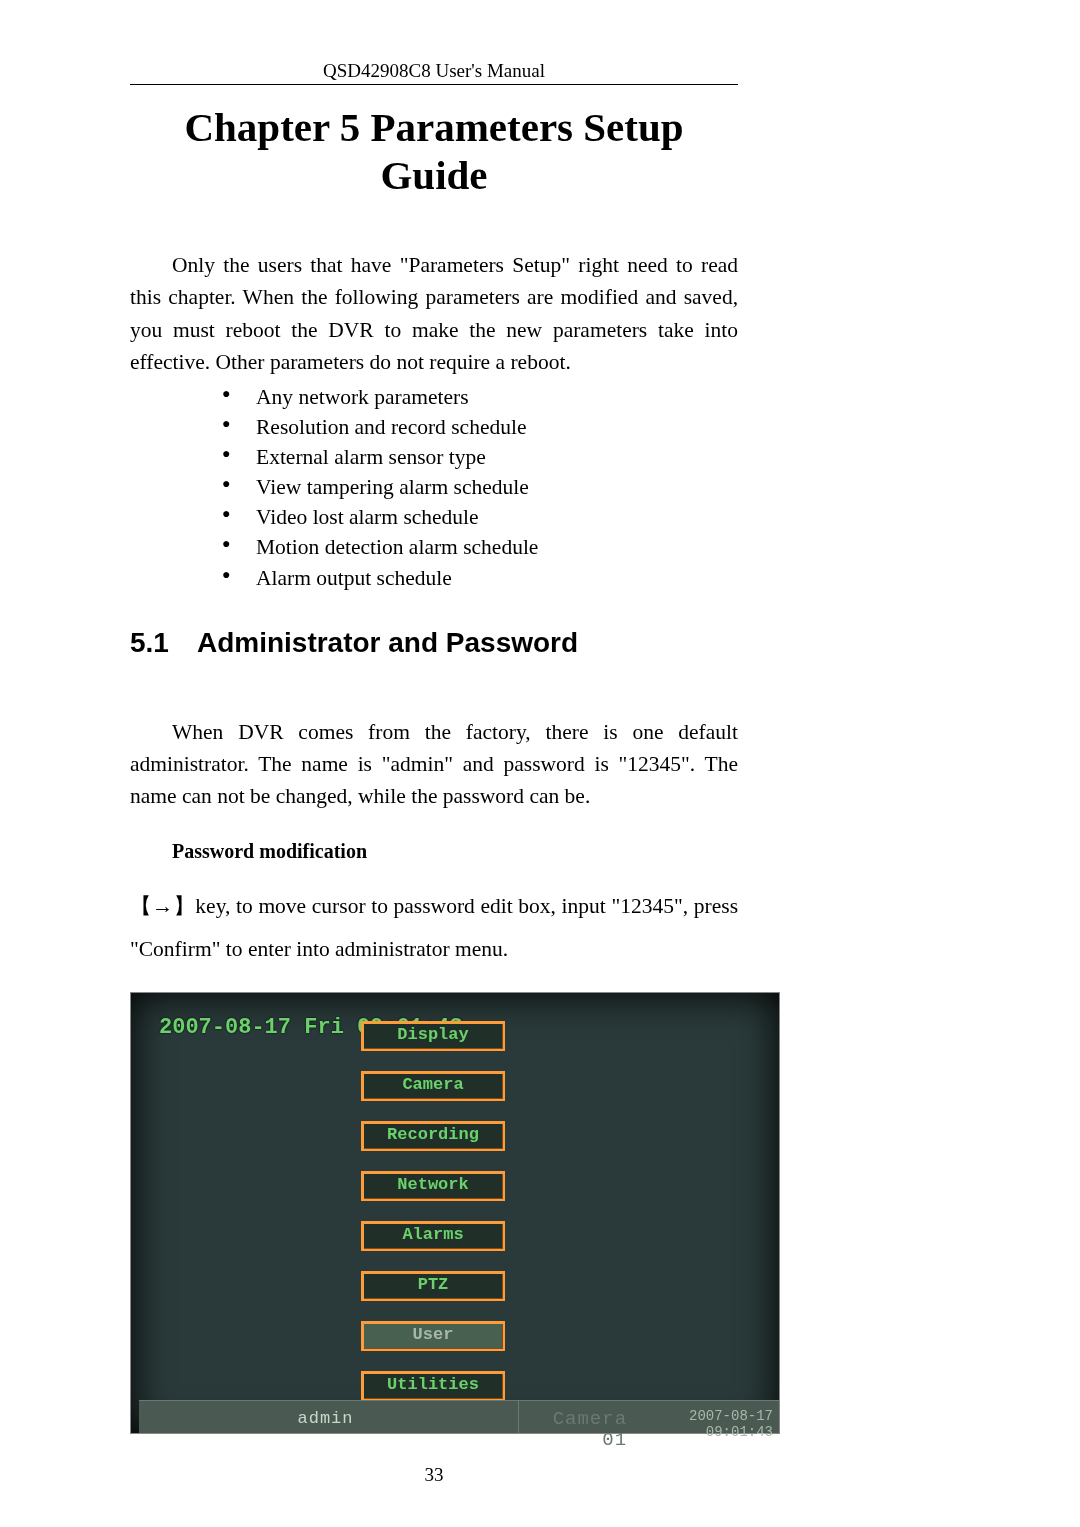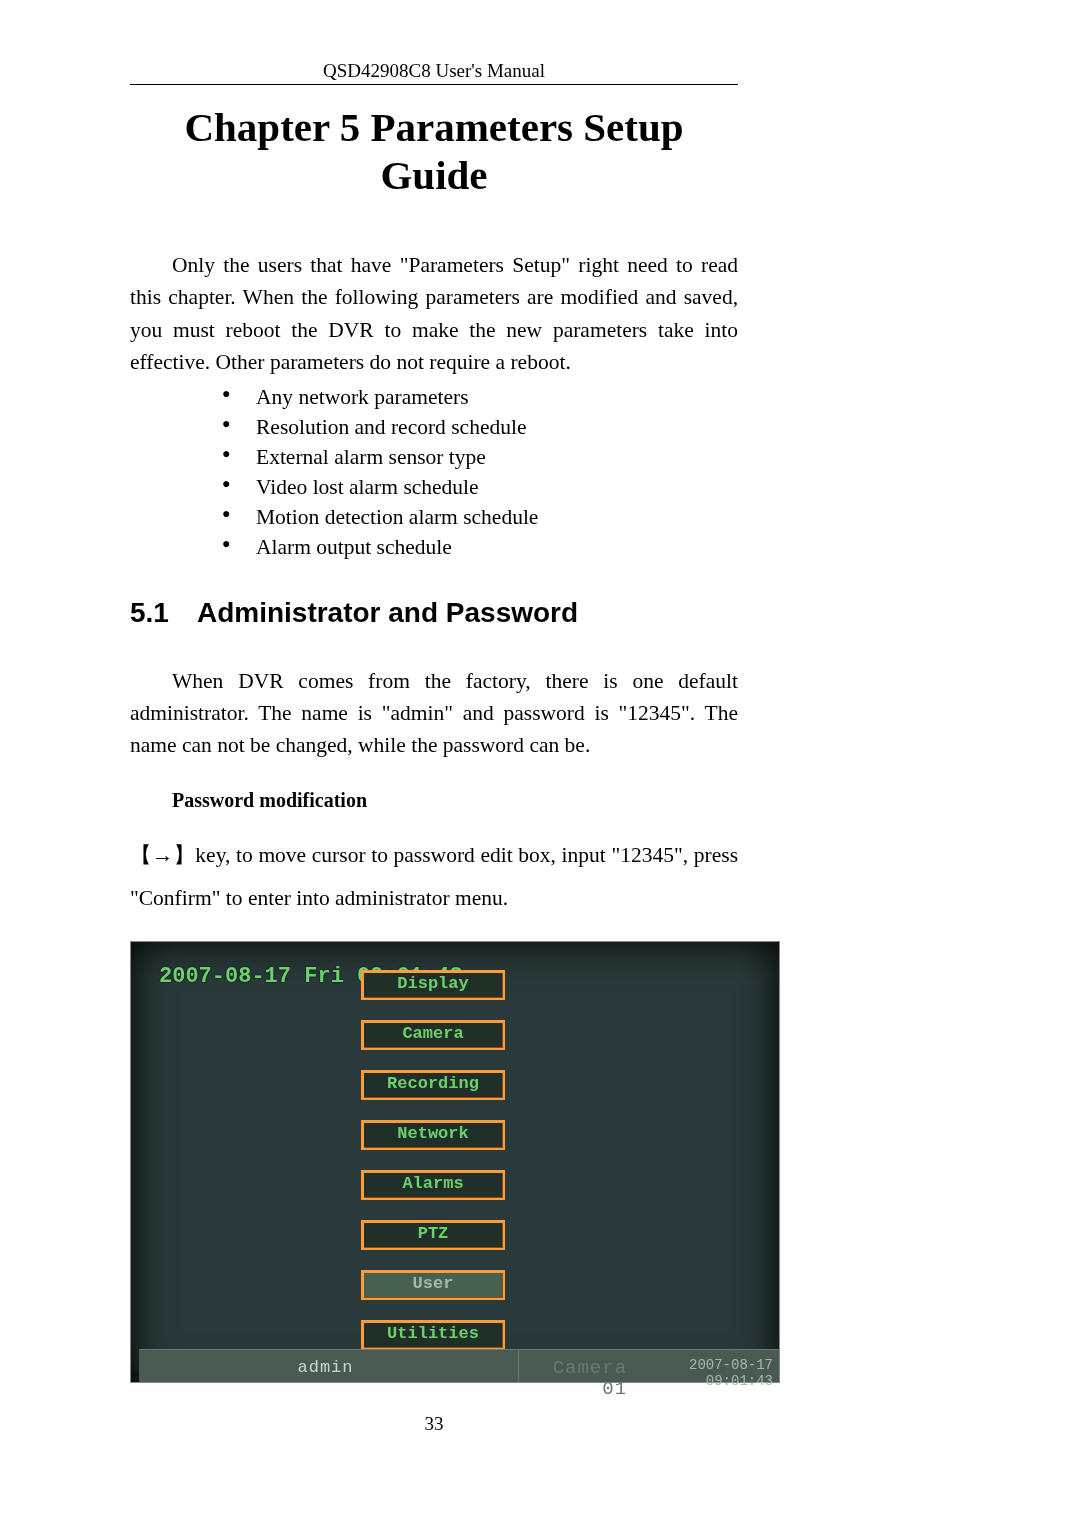--- a/index.html
+++ b/index.html
@@ -53,21 +53,21 @@
     position: absolute;
     left: 0;
     top: 2px;
     font-size: 14px;
   }
   .section-heading {
     font-family: Arial, Helvetica, sans-serif;
     font-size: 28px;
     font-weight: bold;
     margin-top: 34px;
-    margin-bottom: 36px;
+    margin-bottom: 57px;
   }
   .section-num { display: inline-block; margin-right: 28px; }
   .sub-heading {
     font-size: 20px;
     font-weight: bold;
     margin: 28px 0 16px 42px;
     font-family: "Times New Roman", Times, serif;
   }
   .para-loose {
     font-size: 21.5px;
@@ -163,20 +163,21 @@
   <div class="header-line">QSD42908C8 User's Manual</div>
 
   <div class="chapter-title">Chapter 5  Parameters Setup Guide</div>
 
   <p class="para indent">Only the users that have "Parameters Setup" right need to read this chapter. When the following parameters are modified and saved, you must reboot the DVR to make the new parameters take into effective. Other parameters do not require a reboot.</p>
 
   <ul class="params">
     <li>Any network parameters</li>
     <li>Resolution and record schedule</li>
     <li>External alarm sensor type</li>
+    <li>View tampering alarm schedule</li>
     <li>Video lost alarm schedule</li>
     <li>Motion detection alarm schedule</li>
     <li>Alarm output schedule</li>
   </ul>
 
   <div class="section-heading">
     <span class="section-num">5.1</span><span>Administrator and Password</span>
   </div>
 
   <p class="para indent" style="text-align:justify;">When DVR comes from the factory, there is one default administrator. The name is "admin" and password is "12345". The name can not be changed, while the password can be.</p>

